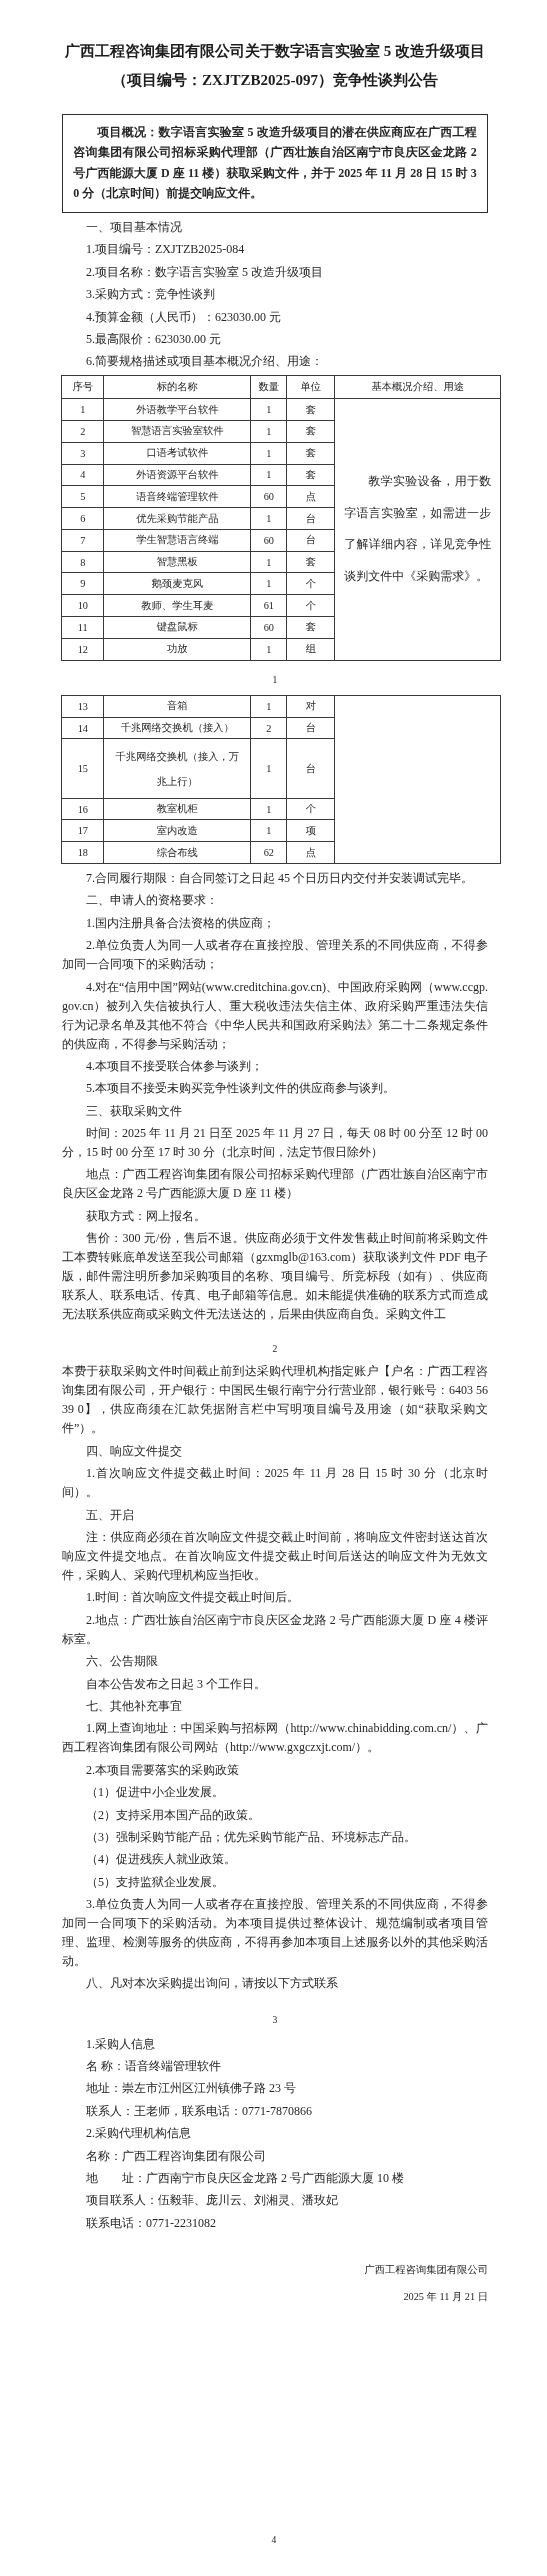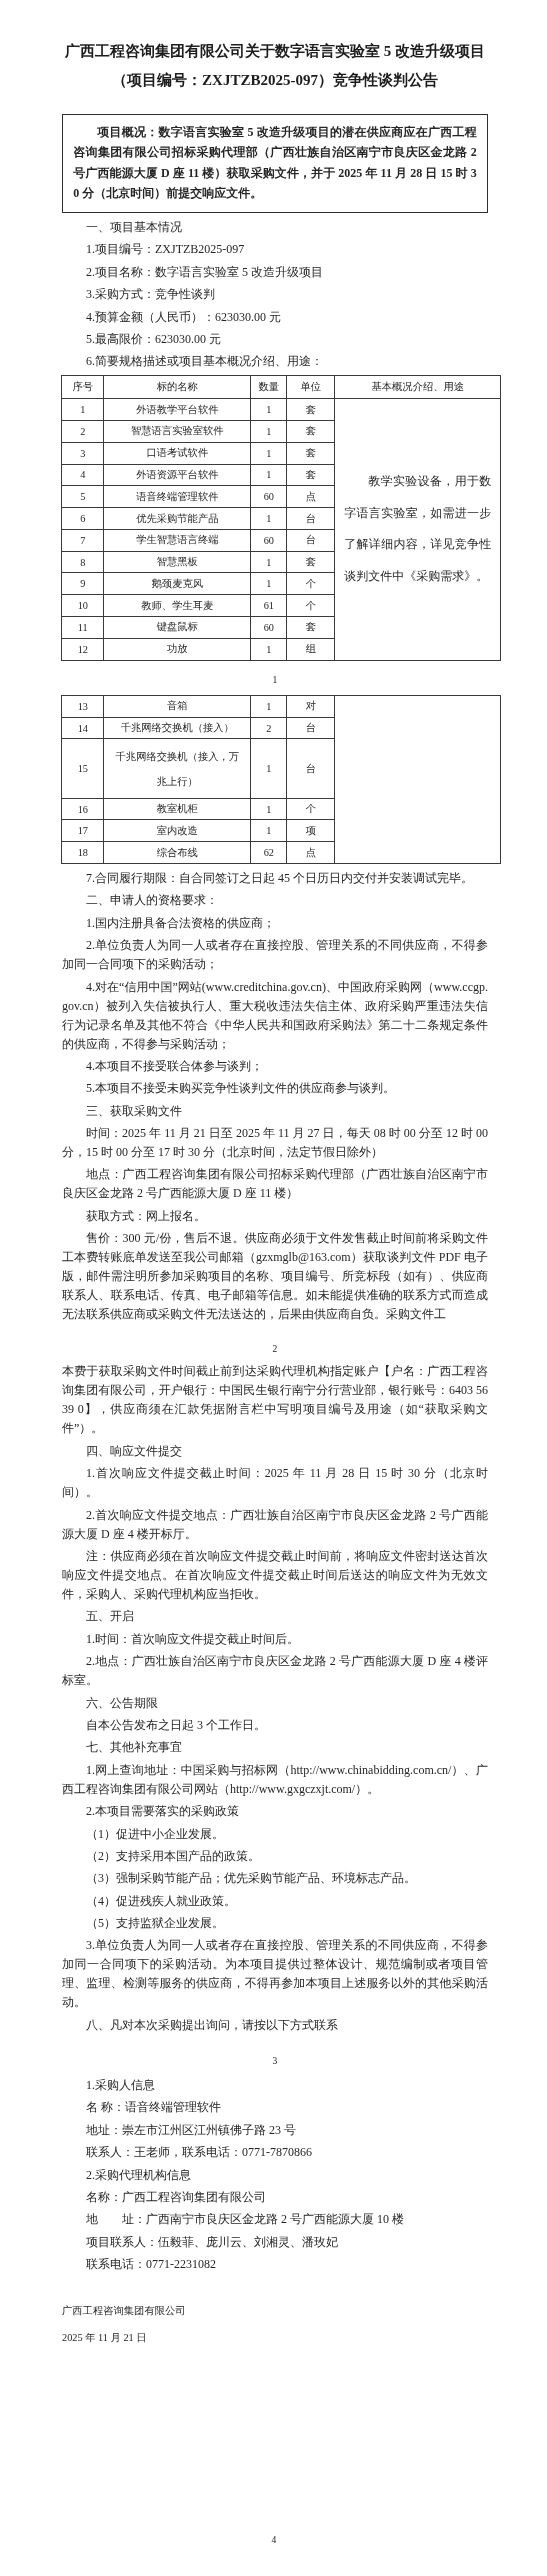--- a/index.html
+++ b/index.html
@@ -75,21 +75,21 @@
   .pn2{margin:19px 0 8.2px 0;}
   .pn3{margin:20.5px 0 9.6px 0;}
   .pn4{
     position:absolute;
     left:0;right:0;
     bottom:31.5px;
     margin:0;
   }
   .signature{
     margin-top:27px;
-    text-align:left;
+    text-align:right;
     font-size:10.3px;
     line-height:19px;
   }
   .signature .sig-company{margin-bottom:8.2px;}
 </style>
 </head>
 <body>
 
 <div class="sheet">
 
@@ -97,21 +97,21 @@
     <div>广西工程咨询集团有限公司关于数字语言实验室 5 改造升级项目</div>
     <div>（项目编号：ZXJTZB2025-097）竞争性谈判公告</div>
   </div>
 
   <div class="overview-box">
     <p class="para indent">项目概况：数字语言实验室 5 改造升级项目的潜在供应商应在广西工程咨询集团有限公司招标采购代理部（广西壮族自治区南宁市良庆区金龙路 2 号广西能源大厦 D 座 11 楼）获取采购文件，并于 2025 年 11 月 28 日 15 时 30 分（北京时间）前提交响应文件。</p>
   </div>
 
   <div class="section">
       <p class="para indent">一、项目基本情况</p>
-      <p class="para indent">1.项目编号：ZXJTZB2025-097</p>
+      <p class="para indent">1.项目编号：ZXJTZB2025-084</p>
       <p class="para indent">2.项目名称：数字语言实验室 5 改造升级项目</p>
       <p class="para indent">3.采购方式：竞争性谈判</p>
       <p class="para indent">4.预算金额（人民币）：623030.00 元</p>
       <p class="para indent">5.最高限价：623030.00 元</p>
       <p class="para indent">6.简要规格描述或项目基本概况介绍、用途：</p>
     </div>
 
   <table class="items-table">
     <colgroup>
       <col style="width:42px">
@@ -273,23 +273,22 @@
       <p class="para indent">获取方式：网上报名。</p>
       <p class="para indent">售价：300 元/份，售后不退。供应商必须于文件发售截止时间前将采购文件工本费转账底单发送至我公司邮箱（gzxmglb@163.com）获取谈判文件 PDF 电子版，邮件需注明所参加采购项目的名称、项目编号、所竞标段（如有）、供应商联系人、联系电话、传真、电子邮箱等信息。如未能提供准确的联系方式而造成无法联系供应商或采购文件无法送达的，后果由供应商自负。采购文件工</p>
     </div>
 
   <div class="pagenum pn2">2</div>
 
   <div class="section">
       <p class="para flush">本费于获取采购文件时间截止前到达采购代理机构指定账户【户名：广西工程咨询集团有限公司，开户银行：中国民生银行南宁分行营业部，银行账号：6403 5639 0】，供应商须在汇款凭据附言栏中写明项目编号及用途（如“获取采购文件”）。</p>
       <p class="para indent">四、响应文件提交</p>
       <p class="para indent">1.首次响应文件提交截止时间：2025 年 11 月 28 日 15 时 30 分（北京时间）。</p>
-      <p class="para indent">2.首次响应文件提交地点：广西壮族自治区南宁市良庆区金龙路 2 号广西能源大厦 D 座 4 楼开标厅。</p>
+      <p class="para indent">五、开启</p>
       <p class="para indent">注：供应商必须在首次响应文件提交截止时间前，将响应文件密封送达首次响应文件提交地点。在首次响应文件提交截止时间后送达的响应文件为无效文件，采购人、采购代理机构应当拒收。</p>
-      <p class="para indent">五、开启</p>
       <p class="para indent">1.时间：首次响应文件提交截止时间后。</p>
       <p class="para indent">2.地点：广西壮族自治区南宁市良庆区金龙路 2 号广西能源大厦 D 座 4 楼评标室。</p>
       <p class="para indent">六、公告期限</p>
       <p class="para indent">自本公告发布之日起 3 个工作日。</p>
       <p class="para indent">七、其他补充事宜</p>
       <p class="para indent">1.网上查询地址：中国采购与招标网（http://www.chinabidding.com.cn/）、广西工程咨询集团有限公司网站（http://www.gxgczxjt.com/）。</p>
       <p class="para indent">2.本项目需要落实的采购政策</p>
       <p class="para indent">（1）促进中小企业发展。</p>
       <p class="para indent">（2）支持采用本国产品的政策。</p>
       <p class="para indent">（3）强制采购节能产品；优先采购节能产品、环境标志产品。</p>

